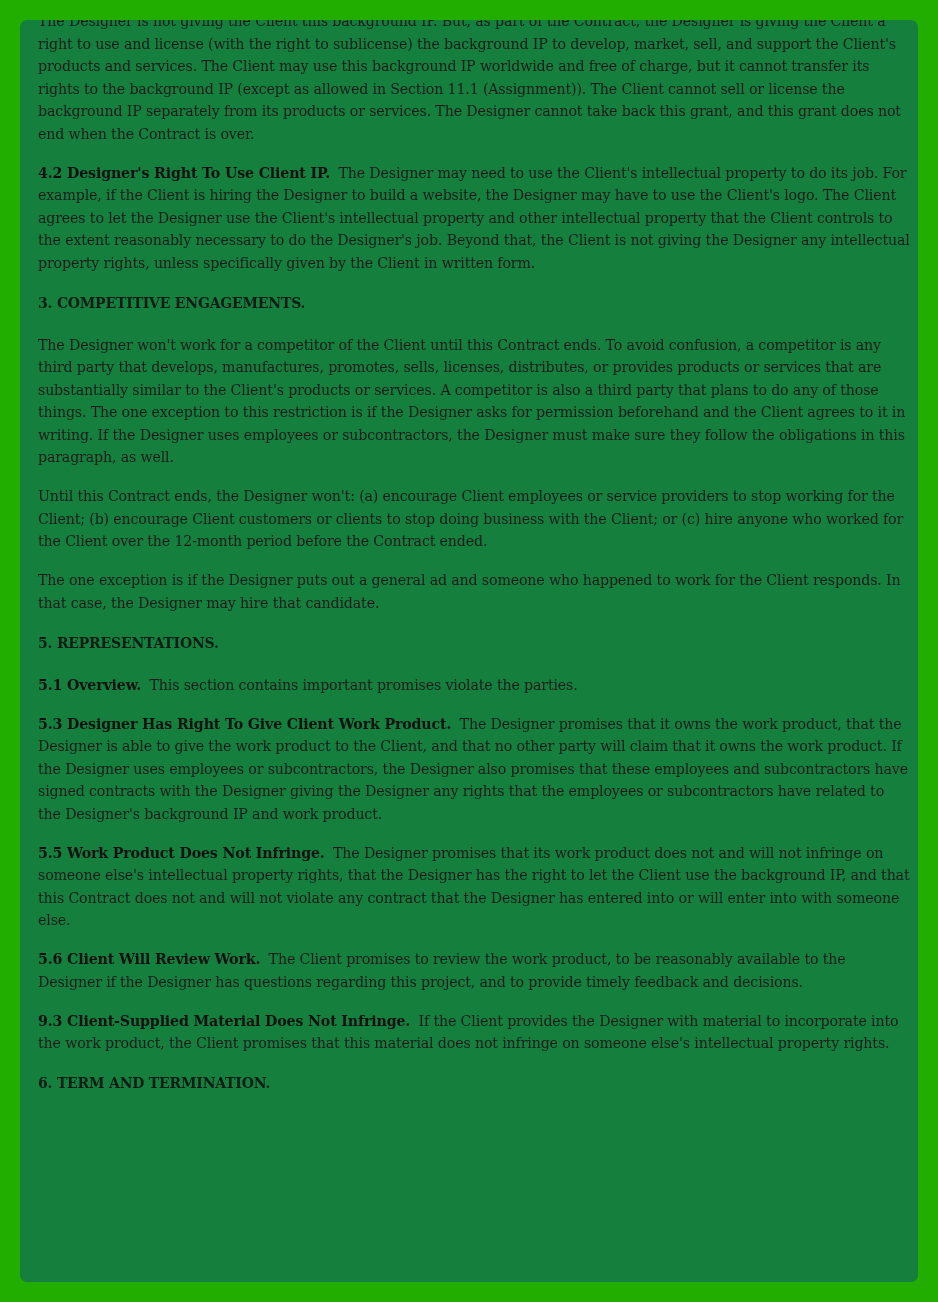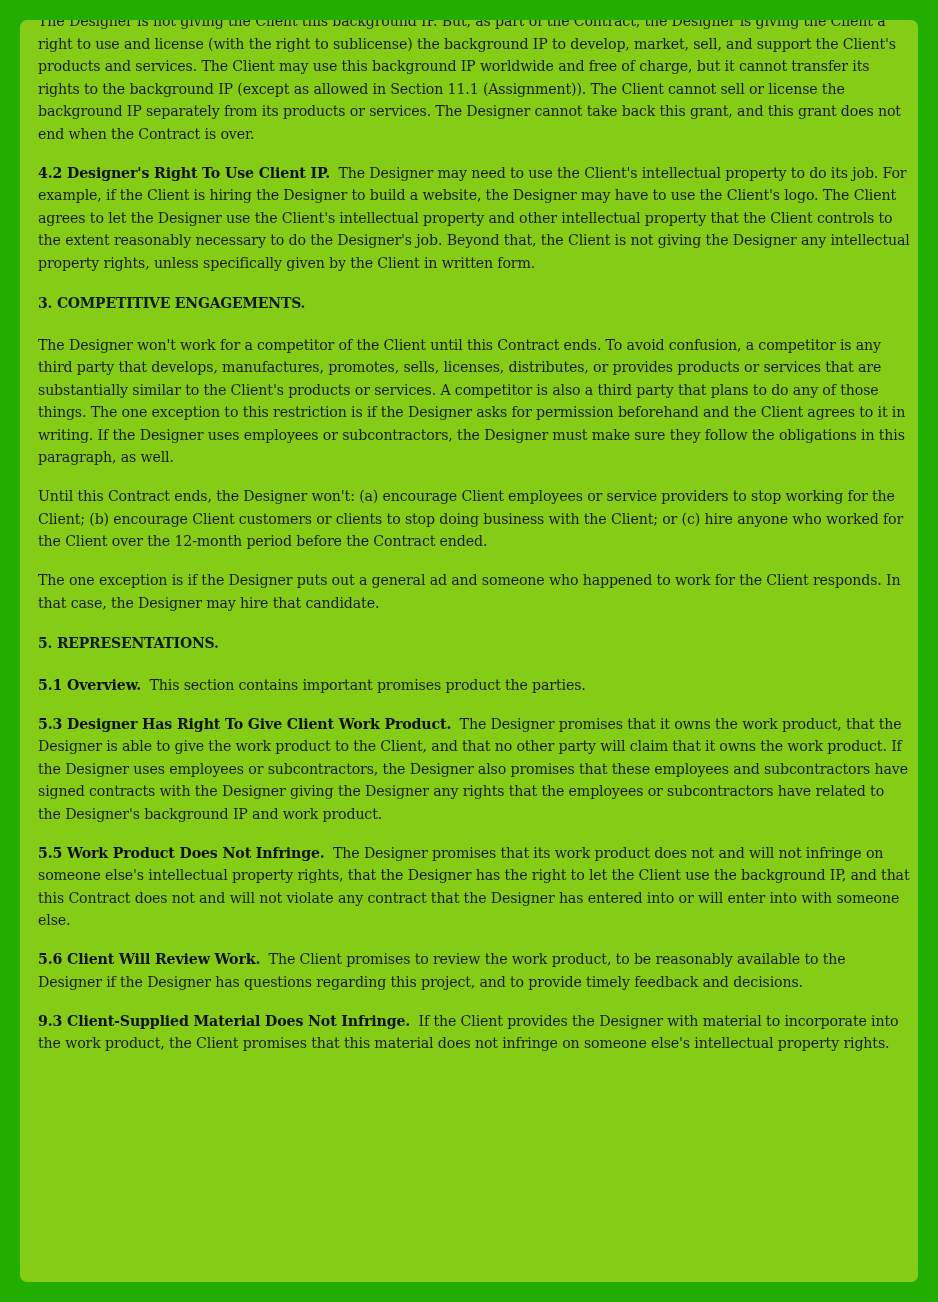--- a/index.html
+++ b/index.html
@@ -12,21 +12,21 @@
     background: #22ae00;
     position: relative;
     overflow: hidden;
   }
   .card {
     position: absolute;
     left: 20px;
     top: 20px;
     width: 898px;
     height: 1262px;
-    background: #84cc16;
+    background: #15803d;
     border-radius: 7px;
     overflow: hidden;
   }
   .content {
     position: absolute;
     left: 18px;
     top: -10px;
     width: 872px;
     font-family: "DejaVu Serif", "Liberation Serif", serif;
     font-size: 14.2px;
@@ -74,34 +74,35 @@
     <p>
       <span>Until this Contract ends, the Designer won't: (a) encourage Client employees or service providers to stop working for the Client; (b) encourage Client customers or clients to stop doing business with the Client; or (c) hire anyone who worked for the Client over the 12-month period before the Contract ended.</span>
     </p>
     <p>
       <span>The one exception is if the Designer puts out a general ad and someone who happened to work for the Client responds. In that case, the Designer may hire that candidate.</span>
     </p>
 
     <h2>5. REPRESENTATIONS.</h2>
     <p>
       <b class="lead-gap">5.1 Overview.</b>
-      <span>This section contains important promises product the parties.</span>
+      <span>This section contains important promises violate the parties.</span>
     </p>
     <p>
       <b class="lead-gap">5.3 Designer Has Right To Give Client Work Product.</b>
       <span>The Designer promises that it owns the work product, that the Designer is able to give the work product to the Client, and that no other party will claim that it owns the work product. If the Designer uses employees or subcontractors, the Designer also promises that these employees and subcontractors have signed contracts with the Designer giving the Designer any rights that the employees or subcontractors have related to the Designer's background IP and work product.</span>
     </p>
     <p>
       <b class="lead-gap">5.5 Work Product Does Not Infringe.</b>
       <span>The Designer promises that its work product does not and will not infringe on someone else's intellectual property rights, that the Designer has the right to let the Client use the background IP, and that this Contract does not and will not violate any contract that the Designer has entered into or will enter into with someone else.</span>
     </p>
     <p>
       <b class="lead-gap">5.6 Client Will Review Work.</b>
       <span>The Client promises to review the work product, to be reasonably available to the Designer if the Designer has questions regarding this project, and to provide timely feedback and decisions.</span>
     </p>
     <p>
       <b class="lead-gap">9.3 Client-Supplied Material Does Not Infringe.</b>
       <span>If the Client provides the Designer with material to incorporate into the work product, the Client promises that this material does not infringe on someone else's intellectual property rights.</span>
     </p>
 
+    <h2>6. TERM AND TERMINATION.</h2>
 
   </div>
 </div>
 
 </body></html>

